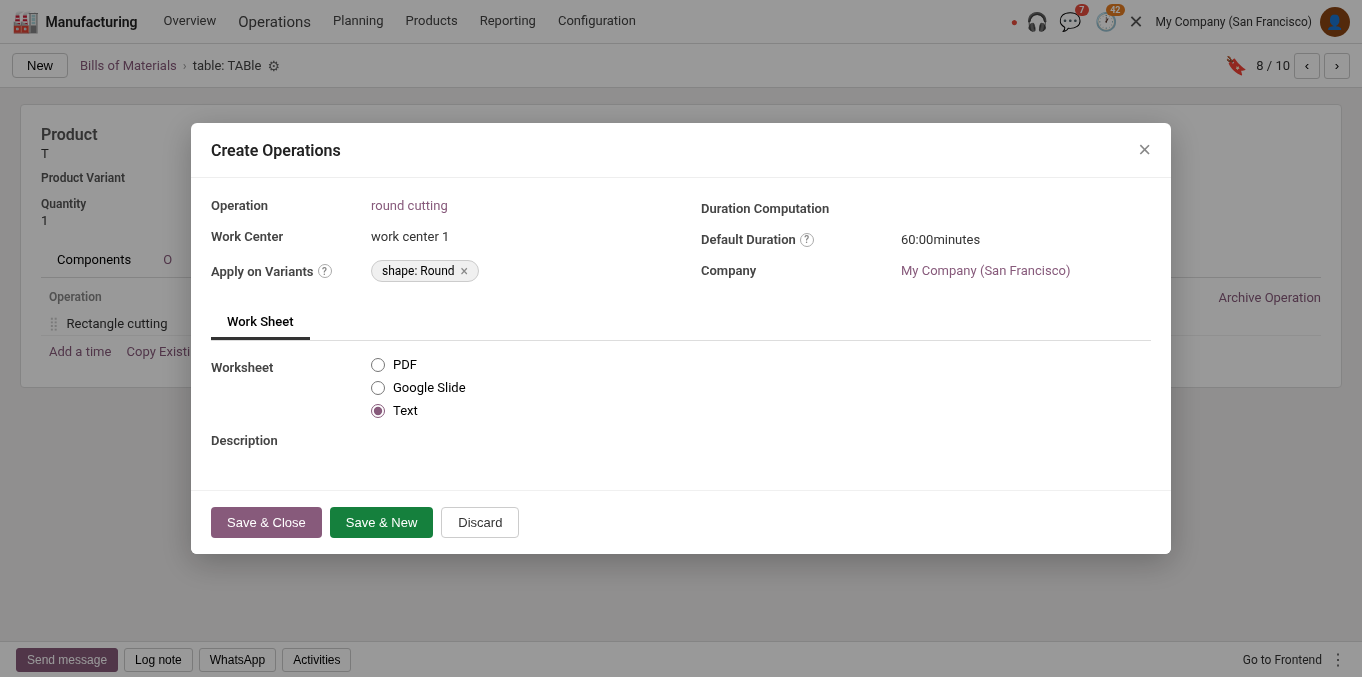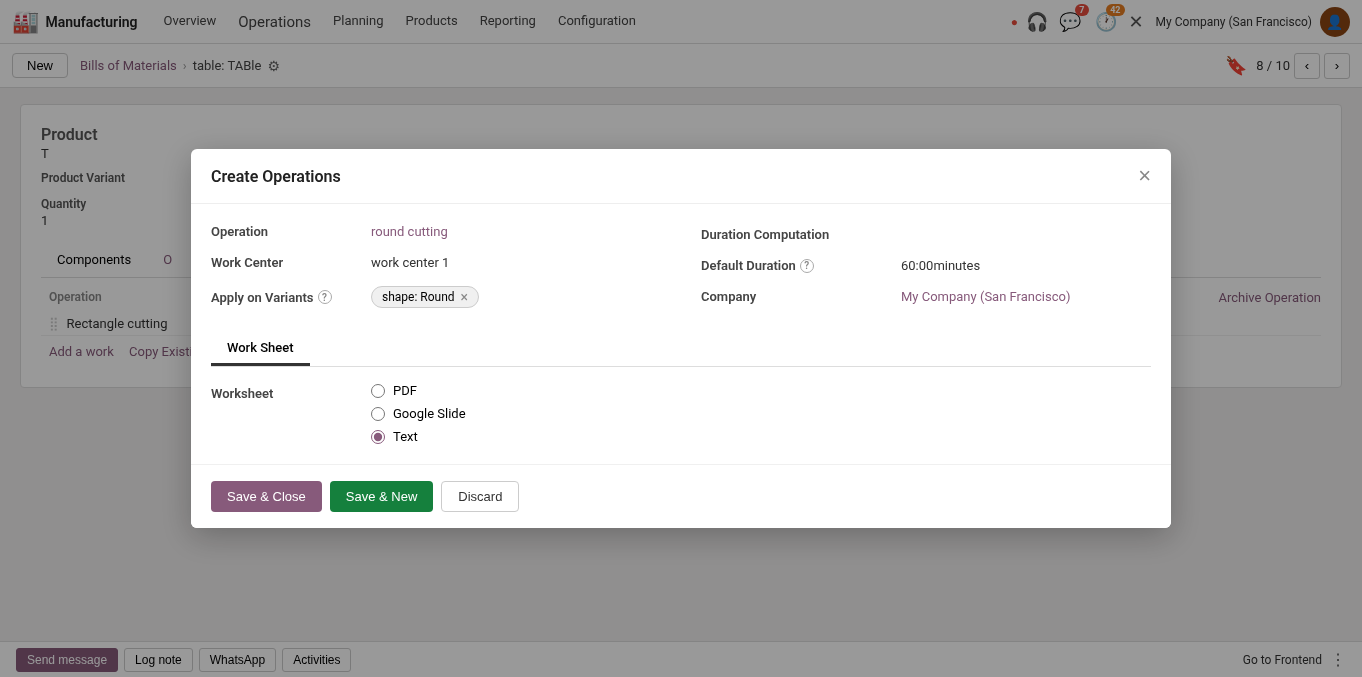--- a/index.html
+++ b/index.html
@@ -85,21 +85,21 @@
     <div style="margin-top:8px;">
       <div style="display:flex;justify-content:space-between;align-items:center;margin-bottom:4px;">
         <span style="font-size:12px;font-weight:600;color:#888;padding:4px 8px;">Operation</span>
         <span style="color:#875a7b;font-size:13px;cursor:pointer;">Archive Operation</span>
       </div>
       <div style="display:flex;align-items:center;padding:4px 8px;border-bottom:1px solid #f0f0f0;">
         <span style="color:#ccc;margin-right:8px;cursor:grab;">⣿</span>
         <span style="font-size:13px;color:#333;">Rectangle cutting</span>
       </div>
       <div style="padding:8px;">
-        <span style="color:#875a7b;font-size:13px;cursor:pointer;">Add a work</span>
+        <span style="color:#875a7b;font-size:13px;cursor:pointer;">Add a time</span>
         <span style="color:#875a7b;font-size:13px;cursor:pointer;margin-left:12px;">Copy Existing</span>
       </div>
     </div>
   </div>
 </div>
 
 <div style="position:fixed;top:0;left:0;width:100%;height:100%;background:rgba(0,0,0,0.4);z-index:100;display:flex;align-items:center;justify-content:center;">
   <div style="background:#fff;border-radius:6px;width:980px;max-width:95vw;box-shadow:0 8px 32px rgba(0,0,0,0.25);overflow:hidden;">
 
     <div style="display:flex;align-items:center;justify-content:space-between;padding:16px 20px;border-bottom:1px solid #eee;">
@@ -167,20 +167,24 @@
             <label style="display:flex;align-items:center;gap:8px;font-size:13px;cursor:pointer;">
               <input type="radio" name="worksheet_type" style="accent-color: rgb(135, 90, 123); width: 14px; height: 14px;">
               <span>Google Slide</span>
             </label>
             <label style="display:flex;align-items:center;gap:8px;font-size:13px;cursor:pointer;">
               <input type="radio" name="worksheet_type" checked="" style="accent-color: rgb(135, 90, 123); width: 14px; height: 14px;">
               <span>Text</span>
             </label>
           </div>
         </div>
+        <div style="display:flex;align-items:flex-start;margin-bottom:12px;">
+          <span style="width:160px;font-weight:600;color:#444;font-size:13px;flex-shrink:0;padding-top:3px;">Description</span>
+          <div style="flex:1;min-height:40px;border:1px solid transparent;border-radius:3px;padding:4px;font-size:13px;color:#333;cursor:text;"> </div>
+        </div>
       </div>
     </div>
 
     <div style="padding:16px 20px;display:flex;gap:8px;background:#fff;border-top:1px solid #f0f0f0;">
       <button style="background:#875a7b;color:#fff;border:none;padding:7px 16px;border-radius:4px;cursor:pointer;font-size:13px;font-weight:500;">Save &amp; Close</button>
       <button style="background:#15803d;color:#fff;border:none;padding:7px 16px;border-radius:4px;cursor:pointer;font-size:13px;font-weight:500;">Save &amp; New</button>
       <button style="background:#fff;color:#333;border:1px solid #ccc;padding:7px 16px;border-radius:4px;cursor:pointer;font-size:13px;">Discard</button>
     </div>
   </div>
 </div>

